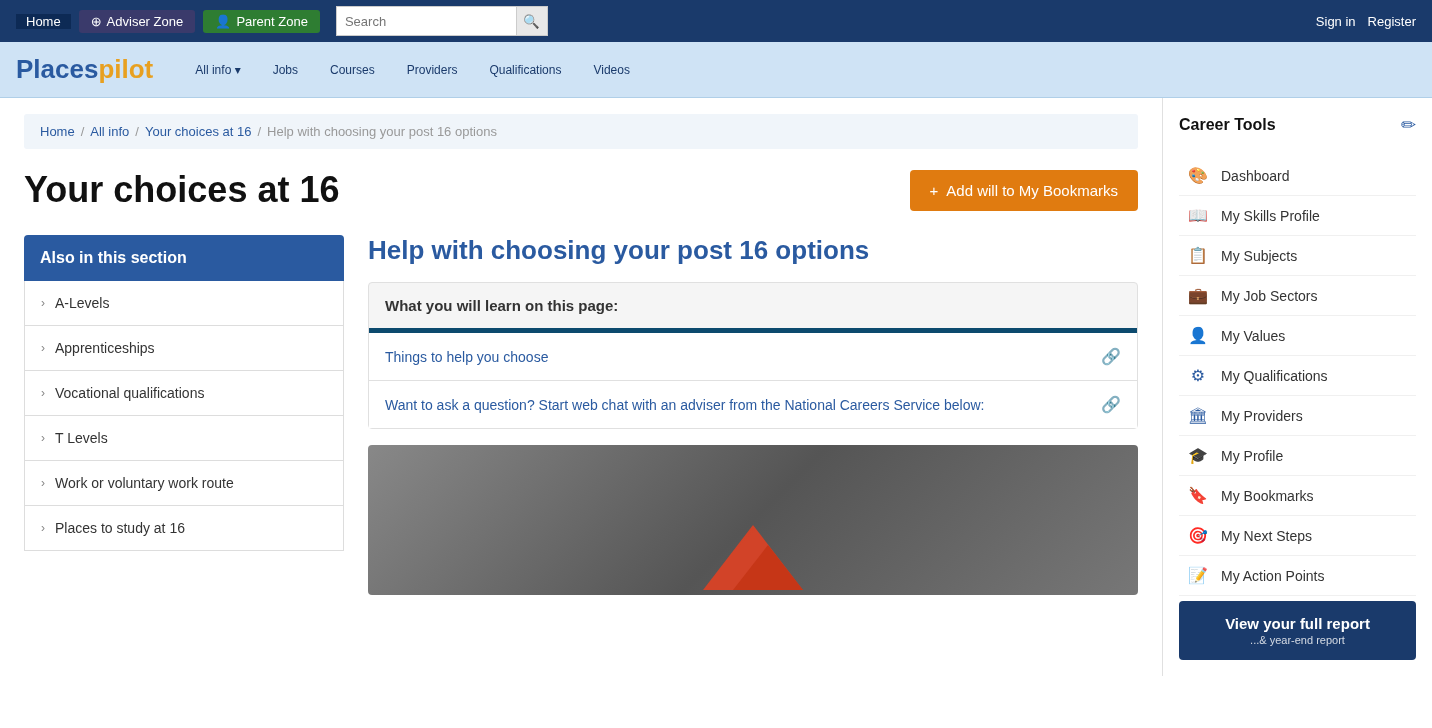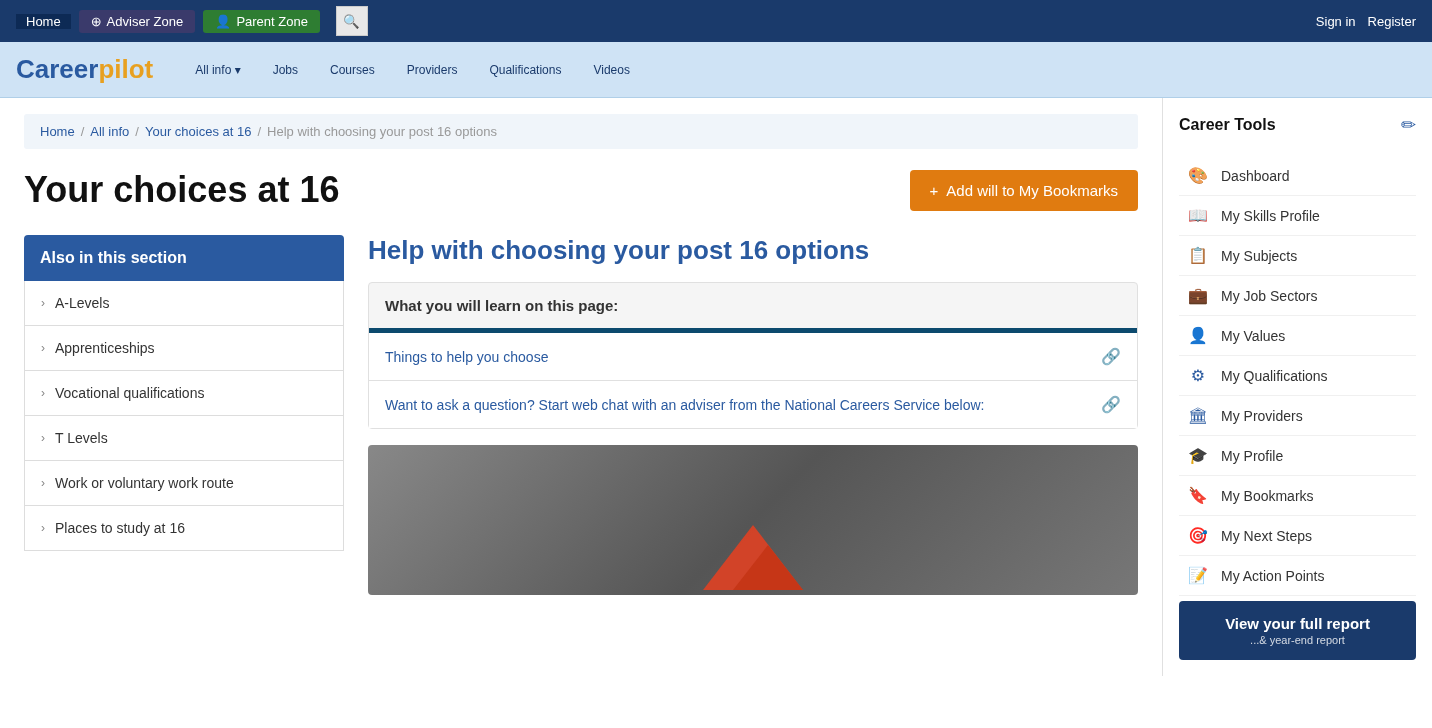--- a/index.html
+++ b/index.html
@@ -323,31 +323,32 @@
   <a class="top-bar-link active" href="#">Home</a>
   <a class="adviser-btn" href="#">
     <span>⊕</span>
     <span>Adviser Zone</span>
   </a>
   <a class="parent-btn" href="#">
     <span>👤</span>
     <span>Parent Zone</span>
   </a>
   <div class="search-container">
+    <input class="search-input" type="text" placeholder="Search" style="">
     <button class="search-btn">🔍</button>
   </div>
   <div class="top-bar-right">
     <a href="#">Sign in</a>
     <a href="#">Register</a>
   </div>
 </div>
 
 <div class="main-nav">
   <a class="logo" href="#">
-    <span class="career">Career</span><span class="pilot">pilot</span>
+    <span class="career">Places</span><span class="pilot">pilot</span>
   </a>
   <nav class="nav-links">
     <a class="nav-link dropdown" href="#">All info ▾</a>
     <a class="nav-link" href="#">Jobs</a>
     <a class="nav-link" href="#">Courses</a>
     <a class="nav-link" href="#">Providers</a>
     <a class="nav-link" href="#">Qualifications</a>
     <a class="nav-link" href="#">Videos</a>
   </nav>
 </div>

